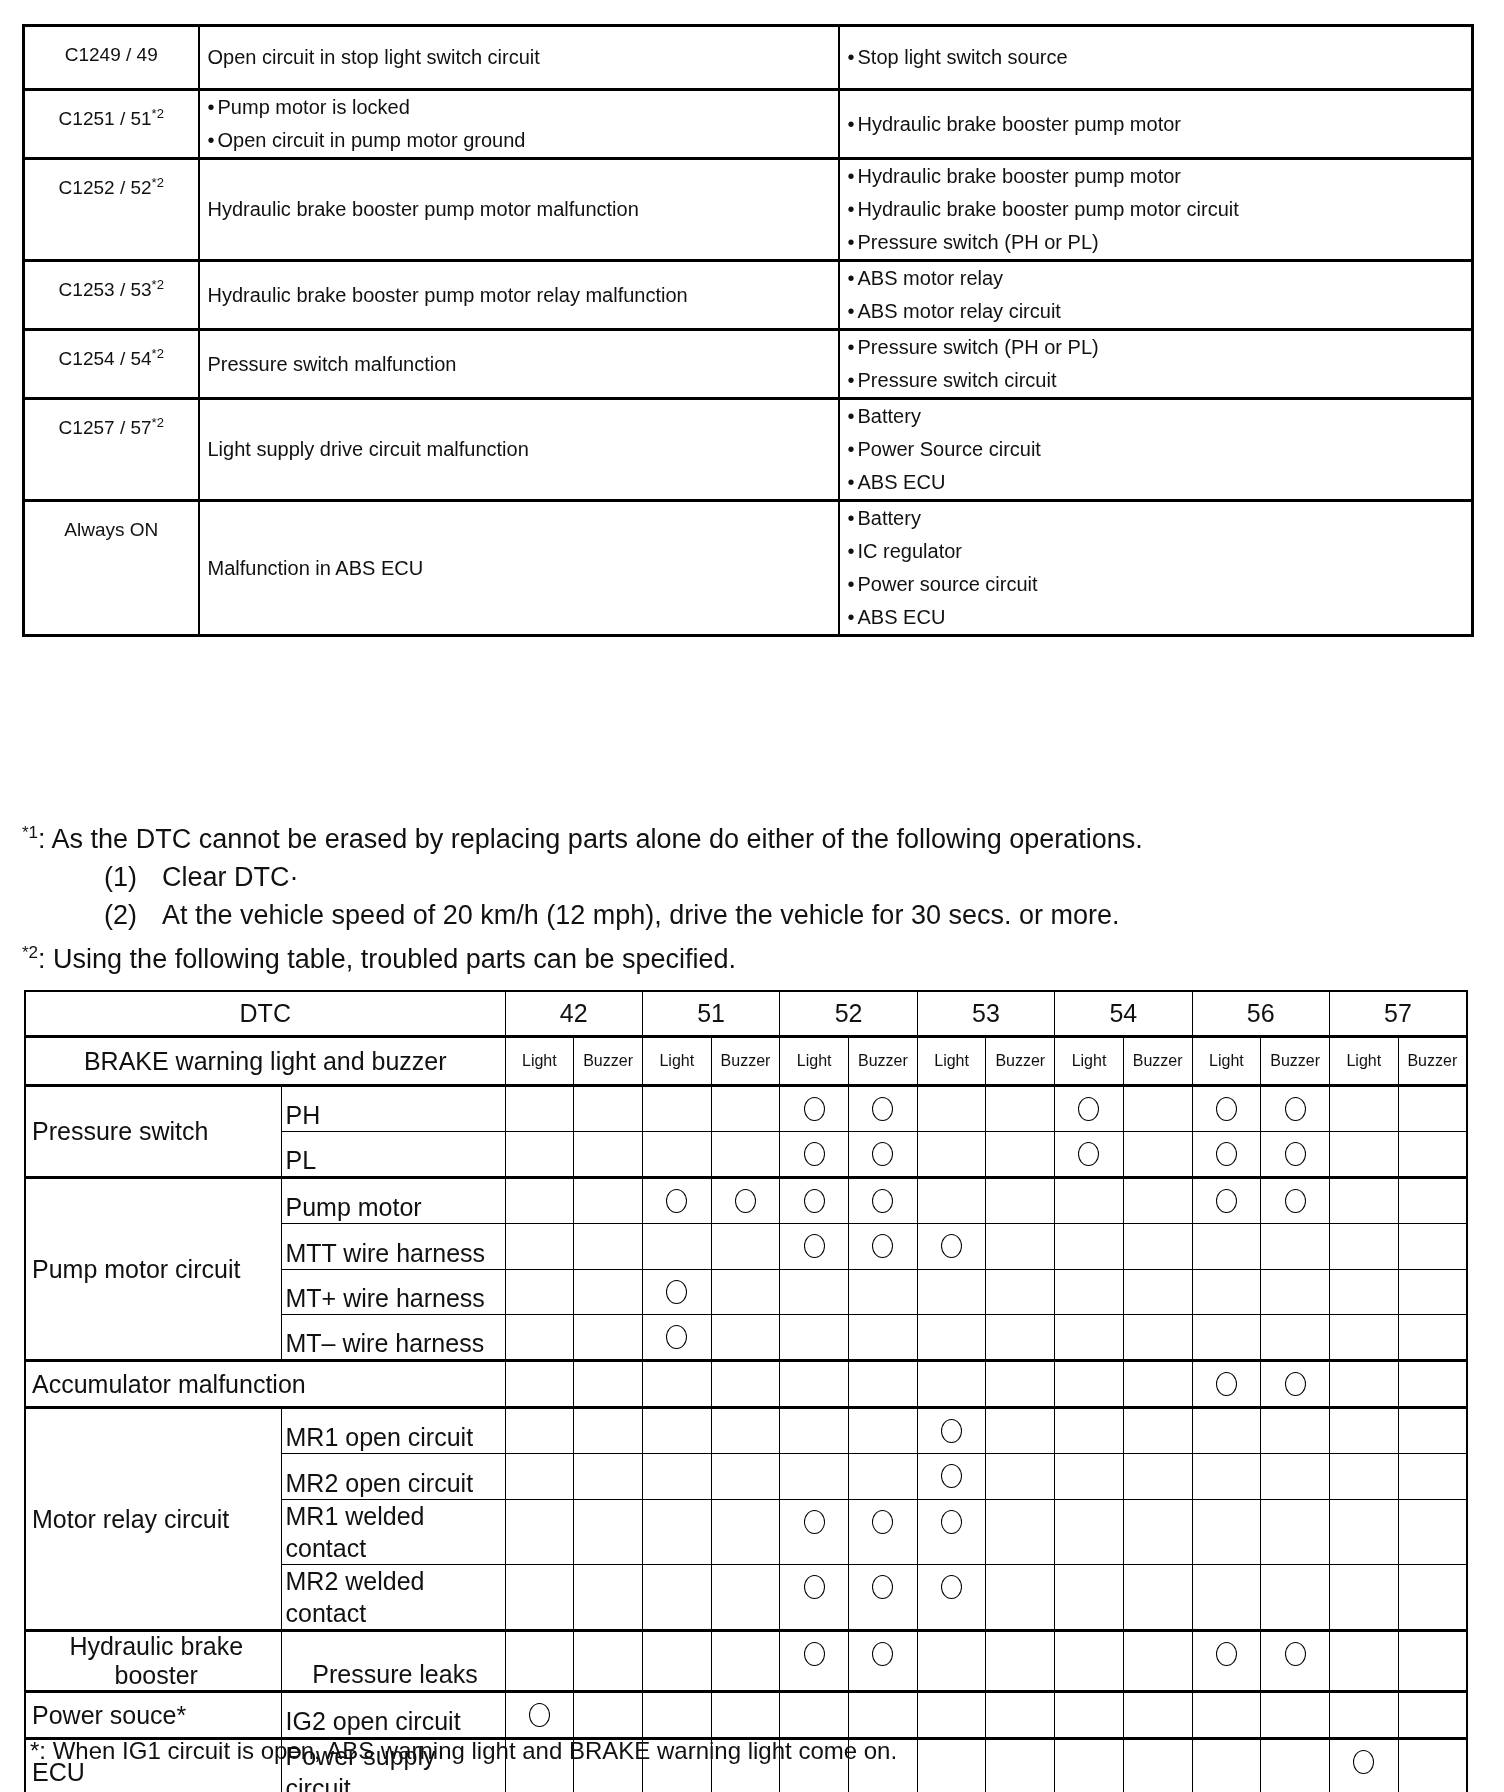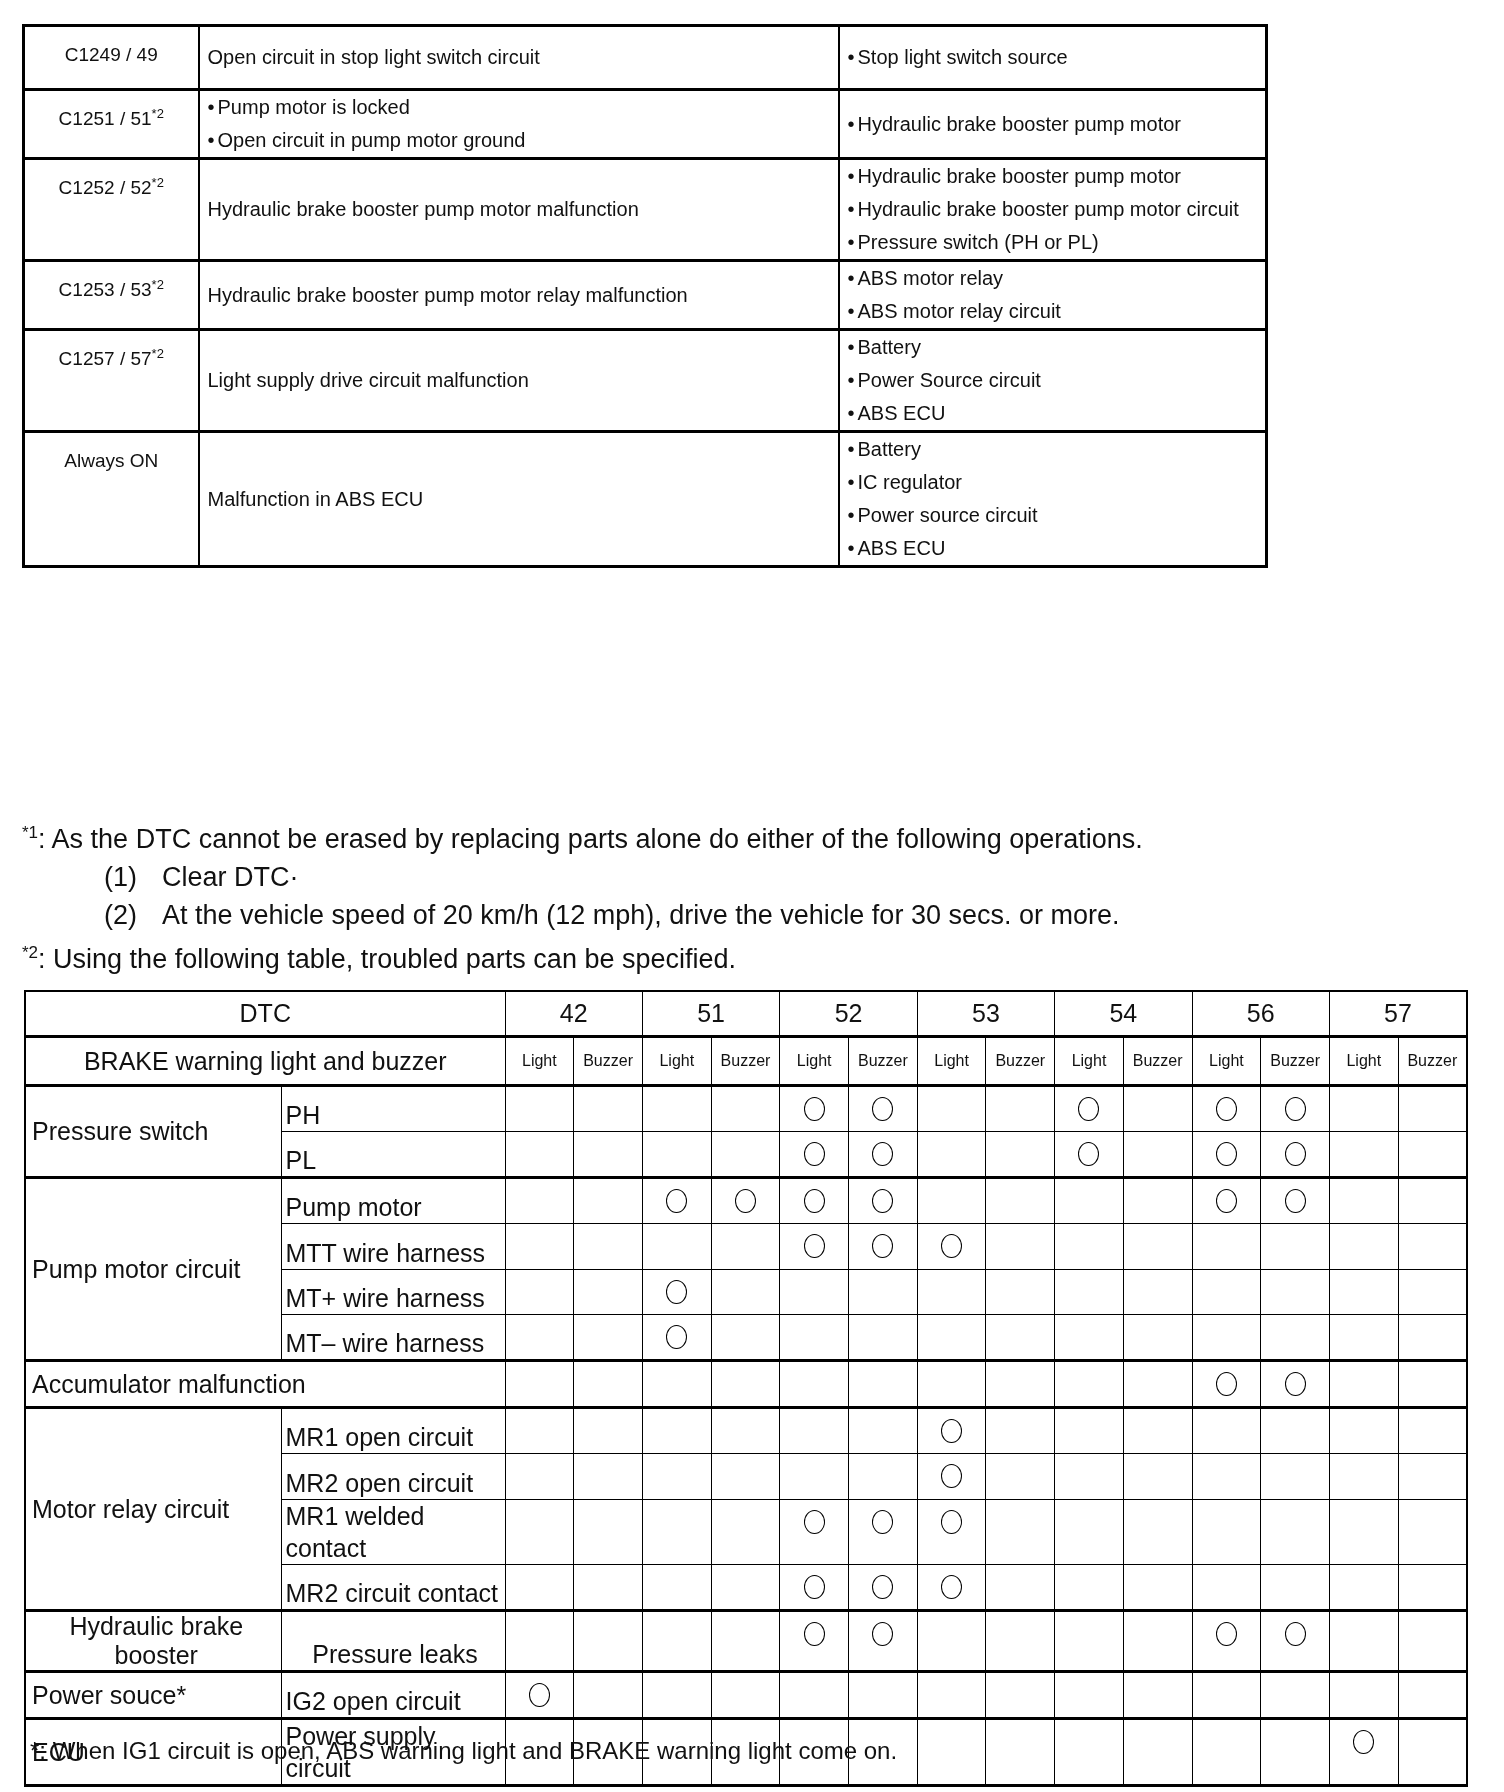--- a/index.html
+++ b/index.html
@@ -3,21 +3,21 @@
 <meta charset="utf-8">
 <style>
   html, body { margin: 0; padding: 0; background: #ffffff; }
   body {
     width: 1504px; height: 1792px; position: relative; overflow: hidden;
     font-family: "Liberation Sans", sans-serif; color: #111;
   }
   
   #t1 {
     position: absolute; left: 22px; top: 24px;
-    width: 1246px; border-collapse: collapse; table-layout: fixed;
+    width: 1452px; border-collapse: collapse; table-layout: fixed;
     border: 3px solid #000;
   }
   #t1 td {
     border: 2px solid #000; vertical-align: middle;
     font-size: 20px; line-height: 33px; padding: 0 8px;
   }
   #t1 td.code { text-align: center; vertical-align: top; padding-top: 6px; font-size: 19px; }
   #t1 td.code sup { font-size: 13px; }
   #t1 td.parts div::before, #t1 td.desc.bul div::before { content: "\2022"; margin-right: 3px; }
   #t1 tr { border-bottom: 3px solid #000; }
@@ -92,20 +92,30 @@
       <tr style="height: 69px;">
         <td class="code"><span>C1253 / 53</span><sup>*2</sup></td>
         <td class="desc">
           <div>Hydraulic brake booster pump motor relay malfunction</div>
         </td>
         <td class="parts">
           <div>ABS motor relay</div>
           <div>ABS motor relay circuit</div>
         </td>
       </tr>
+      <tr style="height: 64px;">
+        <td class="code"><span>C1254 / 54</span><sup>*2</sup></td>
+        <td class="desc">
+          <div>Pressure switch malfunction</div>
+        </td>
+        <td class="parts">
+          <div>Pressure switch (PH or PL)</div>
+          <div>Pressure switch circuit</div>
+        </td>
+      </tr>
       <tr style="height: 90px;">
         <td class="code"><span>C1257 / 57</span><sup>*2</sup></td>
         <td class="desc">
           <div>Light supply drive circuit malfunction</div>
         </td>
         <td class="parts">
           <div>Battery</div>
           <div>Power Source circuit</div>
           <div>ABS  ECU</div>
         </td>
@@ -346,21 +356,21 @@
         <td class="mark"><span class="circle"></span></td>
         <td class="mark"></td>
         <td class="mark"></td>
         <td class="mark"></td>
         <td class="mark"></td>
         <td class="mark"></td>
         <td class="mark"></td>
         <td class="mark"></td>
       </tr>
       <tr class="grp" style="height: 46px;">
-        <td class="sub">MR2 circuit contact</td>
+        <td class="sub">MR2 welded contact</td>
         <td class="mark"></td>
         <td class="mark"></td>
         <td class="mark"></td>
         <td class="mark"></td>
         <td class="mark"><span class="circle"></span></td>
         <td class="mark"><span class="circle"></span></td>
         <td class="mark"><span class="circle"></span></td>
         <td class="mark"></td>
         <td class="mark"></td>
         <td class="mark"></td>

